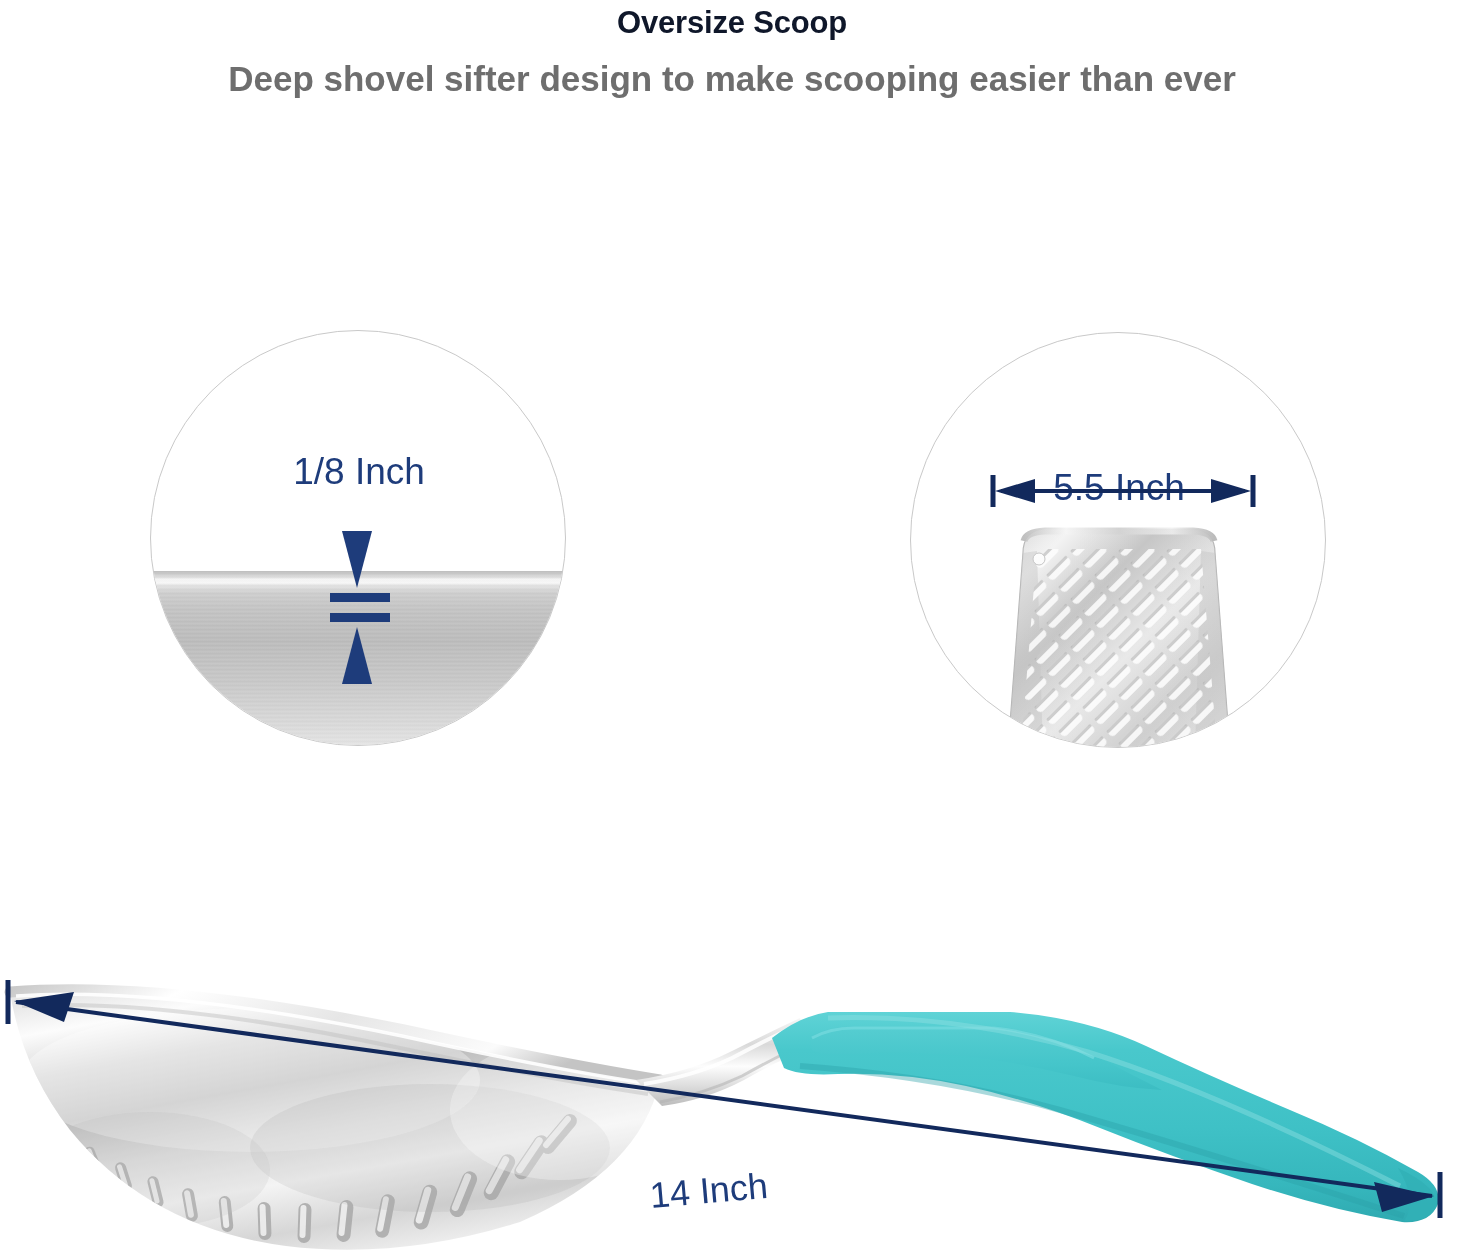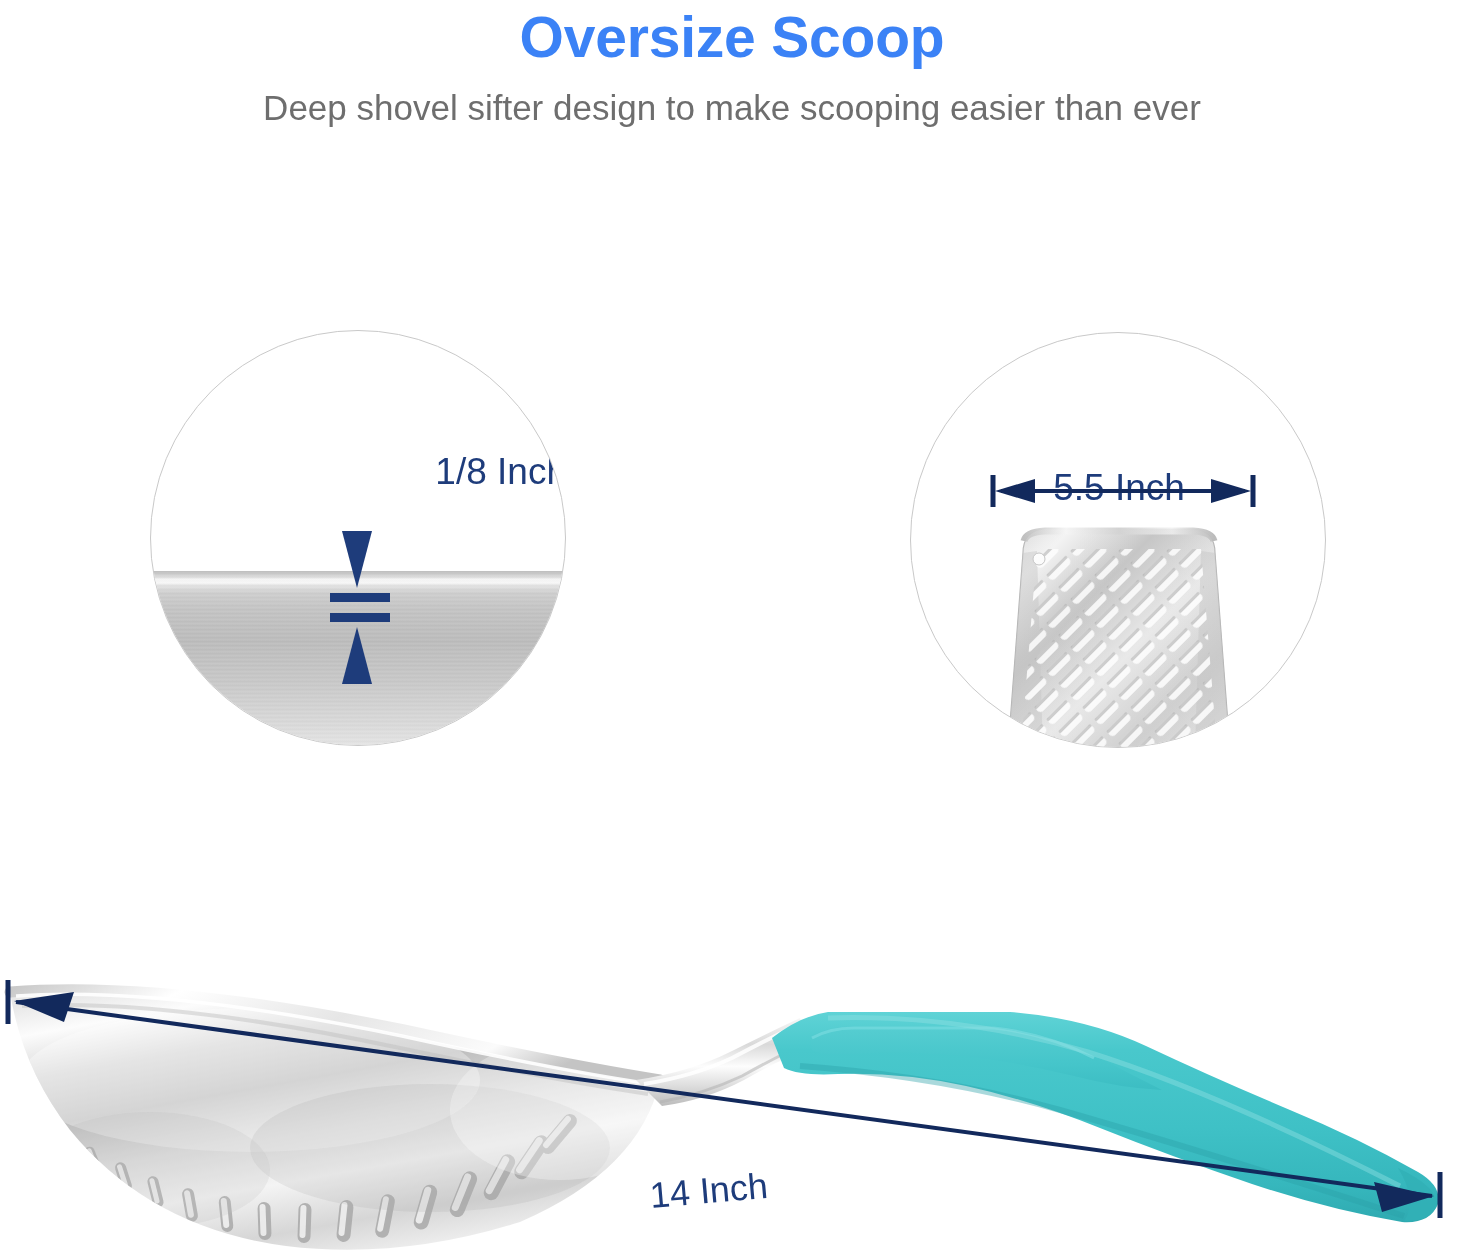--- a/index.html
+++ b/index.html
@@ -19,31 +19,31 @@
   #header {
     position: absolute;
     left: 0;
     top: 0;
     width: 1464px;
     text-align: center;
   }
   #title {
     margin: 0;
     padding-top: 6px;
-    font-size: 57px;
+    font-size: 31px;
     font-weight: bold;
     letter-spacing: -0.2px;
-    color: #3b82f6;
+    color: #0f172a;
     line-height: 1.12;
   }
   #subtitle {
     margin: 0;
     padding-top: 18px;
     font-size: 35px;
-    font-weight: 400;
+    font-weight: 700;
     color: #6e6e6e;
     line-height: 1.15;
   }
 
   
   .inset-circle {
     position: absolute;
     border-radius: 50%;
     border: 1.5px solid #c9c9c9;
     background: #ffffff;
@@ -69,21 +69,20 @@
     font-size: 37px;
     font-weight: 400;
     white-space: nowrap;
     text-align: center;
     line-height: 1;
   }
   #thickness-label {
     left: 0;
     top: 122px;
     width: 416px;
-    text-align: right;
   }
   #width-label {
     left: 0;
     top: 88px;
     width: 416px;
     margin-top: 48px;
   }
 
   
   #metal-slab {

